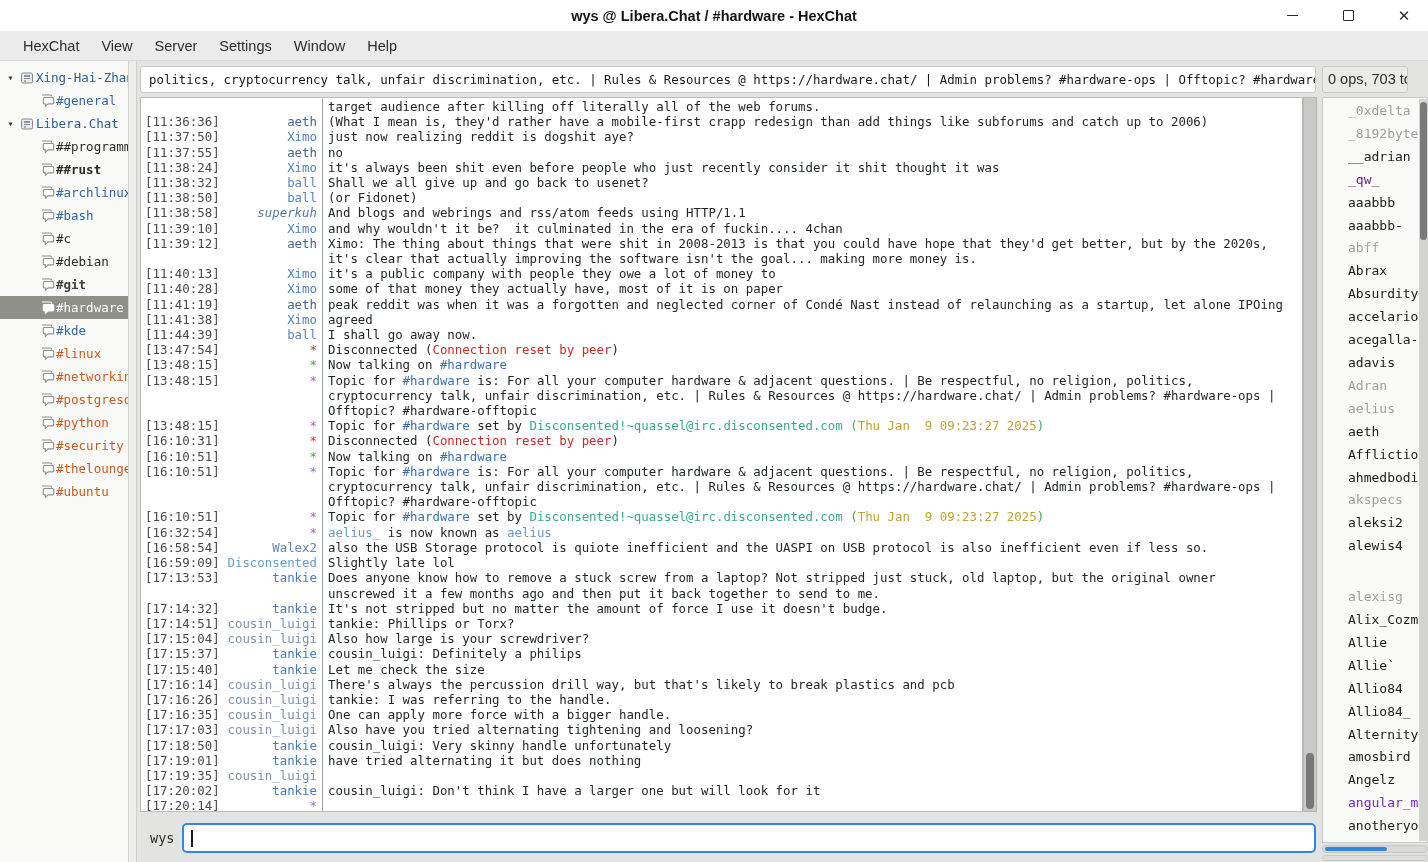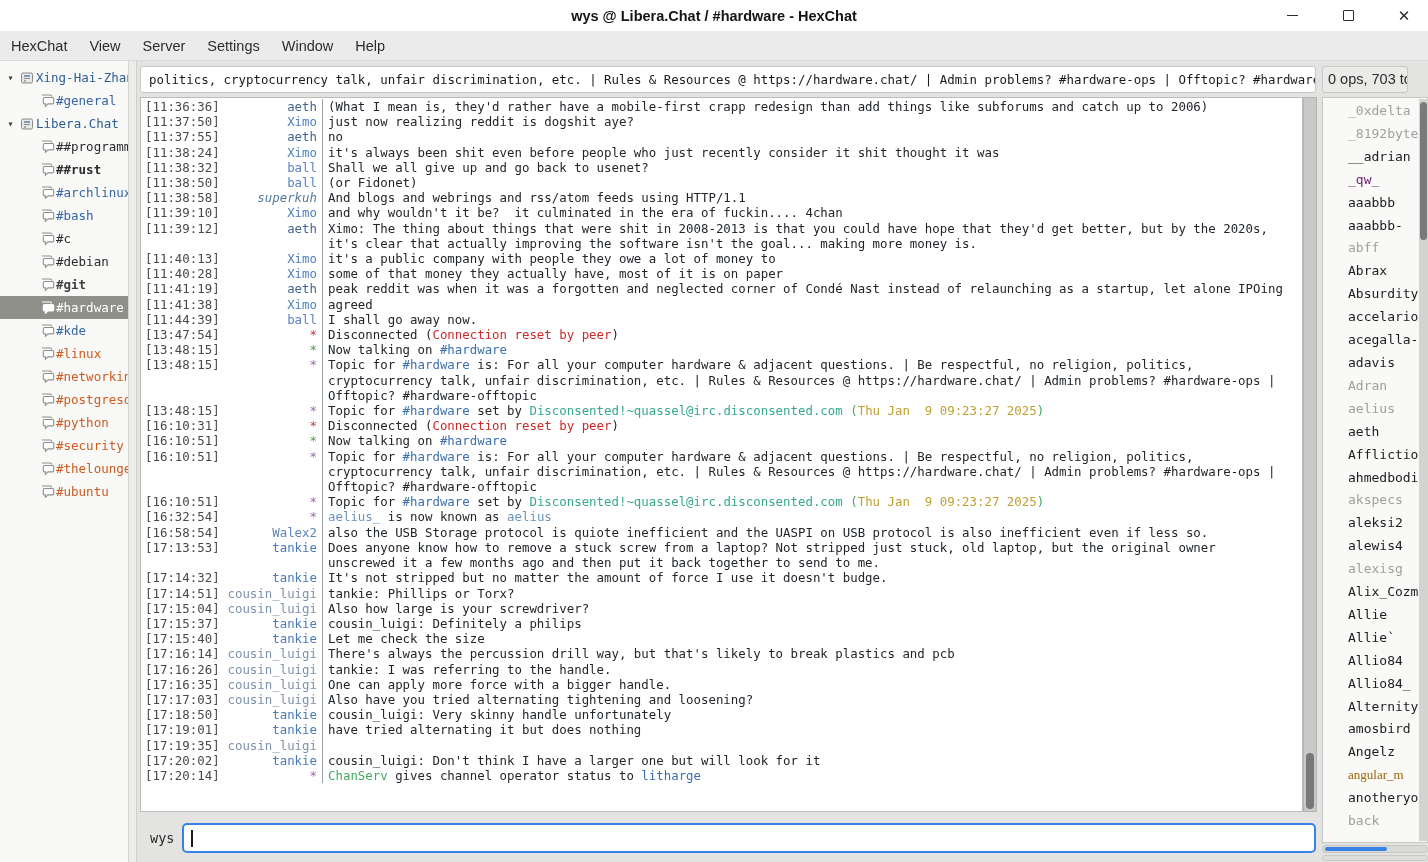--- a/index.html
+++ b/index.html
@@ -17,21 +17,21 @@
   }
   .title{ font-size:14.5px; font-weight:bold; color:#141414; }
   .win-controls{ position:absolute; right:16px; top:0; height:100%; display:flex; align-items:center; gap:40px; }
   .wc{ width:16px; height:16px; display:flex; align-items:center; justify-content:center; color:#2b2b2b; cursor:default; }
   .wc-min-bar{ width:11px; height:1.5px; background:#2b2b2b; }
   .wc-max-box{ width:11px; height:11px; border:1.5px solid #2b2b2b; border-radius:1px; }
   .wc-close-x{ font-size:15px; line-height:1; color:#2b2b2b; }
   
   .menubar{
     height:29px; background:#ebebeb; display:flex; align-items:stretch;
-    padding-left:0; border-bottom:1px solid #dadad8;
+    padding-left:12px; border-bottom:1px solid #dadad8;
   }
   .menu-item{ padding:5px 11px; font-size:14.5px; color:#2d2d2d; display:flex; align-items:center; }
   
   .tree-panel{
     position:absolute; left:0; top:61px; width:128px; bottom:0;
     background:#f9f9f8; overflow:hidden; padding-top:5px;
     font-family:"DejaVu Sans Mono", monospace; font-size:12.5px;
   }
   .tree-scrollstrip{
     position:absolute; left:128px; top:61px; width:9px; bottom:0;
@@ -327,20 +327,25 @@
     </div>
   </div>
 <div class="tree-scrollstrip"></div>
 
 <div class="topicbar">politics, cryptocurrency talk, unfair discrimination, etc. | Rules &amp; Resources @ https://hardware.chat/ | Admin problems? #hardware-ops | Offtopic? #hardware-offtopic</div>
 
 <div class="opsbox">0 ops, 703 total</div>
 
 <div class="chatbox" id="chat">
     <div class="c-row">
+      <span class="c-time"></span>
+      <span class="c-nick" style="color: rgb(34, 38, 42);"></span>
+      <span class="c-msg"><span>target audience after killing off literally all of the web forums.</span></span>
+    </div>
+    <div class="c-row">
       <span class="c-time">[11:36:36]</span>
       <span class="c-nick" style="color: rgb(68, 101, 143);">aeth</span>
       <span class="c-msg"><span>(What I mean is, they'd rather have a mobile-first crapp redesign than add things like subforums and catch up to 2006)</span></span>
     </div>
     <div class="c-row">
       <span class="c-time">[11:37:50]</span>
       <span class="c-nick" style="color: rgb(77, 127, 190);">Ximo</span>
       <span class="c-msg"><span>just now realizing reddit is dogshit aye?</span></span>
     </div>
     <div class="c-row">
@@ -447,20 +452,25 @@
       <span class="c-time">[16:32:54]</span>
       <span class="c-nick" style="color: rgb(155, 107, 176);">*</span>
       <span class="c-msg"><span style="color: rgb(107, 148, 189);">aelius_</span><span> is now known as </span><span style="color: rgb(107, 148, 189);">aelius</span></span>
     </div>
     <div class="c-row">
       <span class="c-time">[16:58:54]</span>
       <span class="c-nick" style="color: rgb(93, 134, 184);">Walex2</span>
       <span class="c-msg"><span>also the USB Storage protocol is quiote inefficient and the UASPI on USB protocol is also inefficient even if less so.</span></span>
     </div>
     <div class="c-row">
+      <span class="c-time">[16:59:09]</span>
+      <span class="c-nick" style="color: rgb(100, 160, 200);">Disconsented</span>
+      <span class="c-msg"><span>Slightly late lol</span></span>
+    </div>
+    <div class="c-row">
       <span class="c-time">[17:13:53]</span>
       <span class="c-nick" style="color: rgb(74, 122, 184);">tankie</span>
       <span class="c-msg"><span>Does anyone know how to remove a stuck screw from a laptop? Not stripped just stuck, old laptop, but the original owner unscrewed it a few months ago and then put it back together to send to me.</span></span>
     </div>
     <div class="c-row">
       <span class="c-time">[17:14:32]</span>
       <span class="c-nick" style="color: rgb(74, 122, 184);">tankie</span>
       <span class="c-msg"><span>It's not stripped but no matter the amount of force I use it doesn't budge.</span></span>
     </div>
     <div class="c-row">
@@ -518,21 +528,20 @@
       <span class="c-nick" style="color: rgb(126, 145, 173);">cousin_luigi</span>
     </div>
     <div class="c-row">
       <span class="c-time">[17:20:02]</span>
       <span class="c-nick" style="color: rgb(74, 122, 184);">tankie</span>
       <span class="c-msg"><span>cousin_luigi: Don't think I have a larger one but will look for it</span></span>
     </div>
     <div class="c-row">
       <span class="c-time">[17:20:14]</span>
       <span class="c-nick" style="color: rgb(155, 107, 176);">*</span>
-      <span class="c-msg"><span style="color: rgb(67, 168, 95);">ChanServ</span><span> gives channel operator status to </span><span style="color: rgb(61, 111, 174);">litharge</span></span>
     </div>
   </div>
 <div class="chat-vscroll">
   <div class="thumb"></div>
 </div>
 
 <div class="userlist" id="users">
     <div class="u-row" style="color: rgb(160, 160, 155);">_0xdelta</div>
     <div class="u-row" style="color: rgb(160, 160, 155);">_8192byte</div>
     <div class="u-row" style="color: rgb(28, 28, 28);">__adrian</div>
@@ -546,30 +555,30 @@
     <div class="u-row" style="color: rgb(28, 28, 28);">acegalla-</div>
     <div class="u-row" style="color: rgb(28, 28, 28);">adavis</div>
     <div class="u-row" style="color: rgb(160, 160, 155);">Adran</div>
     <div class="u-row" style="color: rgb(160, 160, 155);">aelius</div>
     <div class="u-row" style="color: rgb(28, 28, 28);">aeth</div>
     <div class="u-row" style="color: rgb(28, 28, 28);">Affliction</div>
     <div class="u-row" style="color: rgb(28, 28, 28);">ahmedbodi</div>
     <div class="u-row" style="color: rgb(160, 160, 155);">akspecs</div>
     <div class="u-row" style="color: rgb(28, 28, 28);">aleksi2</div>
     <div class="u-row" style="color: rgb(28, 28, 28);">alewis4</div>
-    <div class="u-row" style="color: rgb(160, 160, 155);">alexisg</div>
+    <div class="u-row" style="color: rgb(160, 160, 155); margin-top: 28px;">alexisg</div>
     <div class="u-row" style="color: rgb(28, 28, 28);">Alix_Cozmo</div>
     <div class="u-row" style="color: rgb(28, 28, 28);">Allie</div>
     <div class="u-row" style="color: rgb(28, 28, 28);">Allie`</div>
     <div class="u-row" style="color: rgb(28, 28, 28);">Allio84</div>
     <div class="u-row" style="color: rgb(28, 28, 28);">Allio84_</div>
     <div class="u-row" style="color: rgb(28, 28, 28);">Alternity</div>
     <div class="u-row" style="color: rgb(28, 28, 28);">amosbird</div>
     <div class="u-row" style="color: rgb(28, 28, 28);">Angelz</div>
-    <div class="u-row" style="color: #a16207; font-family: Liberation Serif, serif;">angular_m</div>
+    <div class="u-row" style="color: #6d28d9;">angular_m</div>
     <div class="u-row" style="color: rgb(28, 28, 28);">anotheryo</div>
     <div class="u-row" style="color: rgb(160, 160, 155);">back</div>
   </div>
 <div class="user-vscroll">
   <div class="thumb"></div>
 </div>
 <div class="user-hscroll">
   <div class="thumb"></div>
 </div>
 <div class="user-hscroll2"></div>

